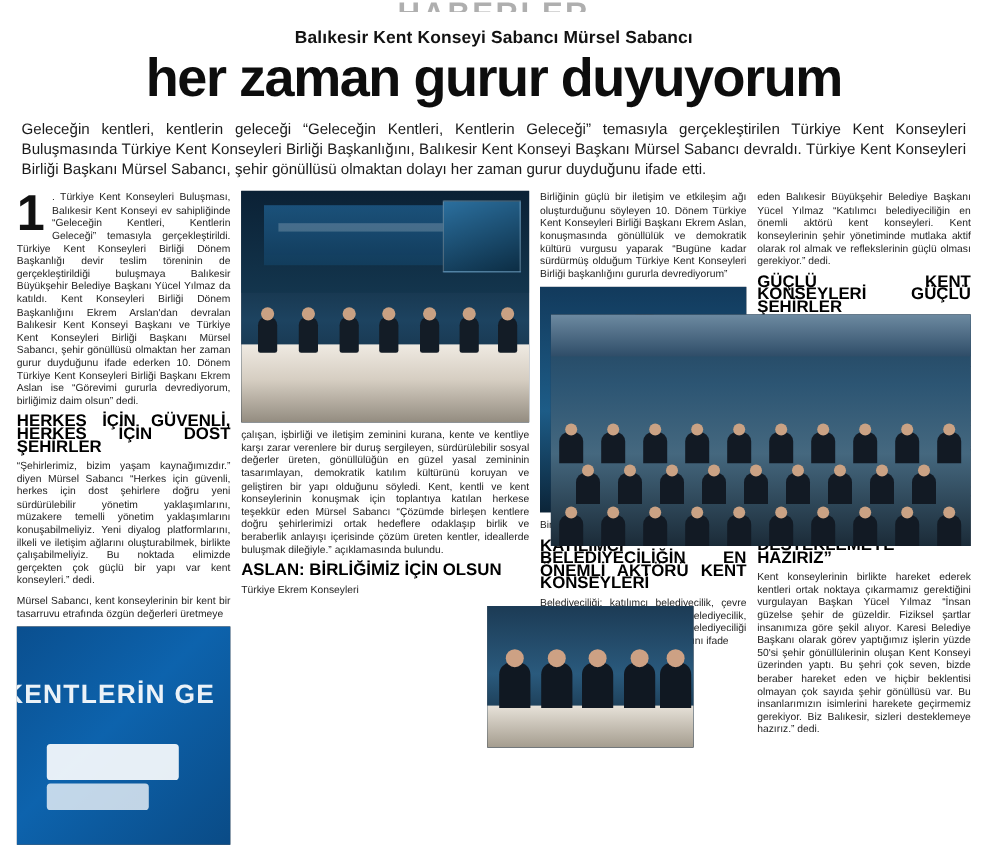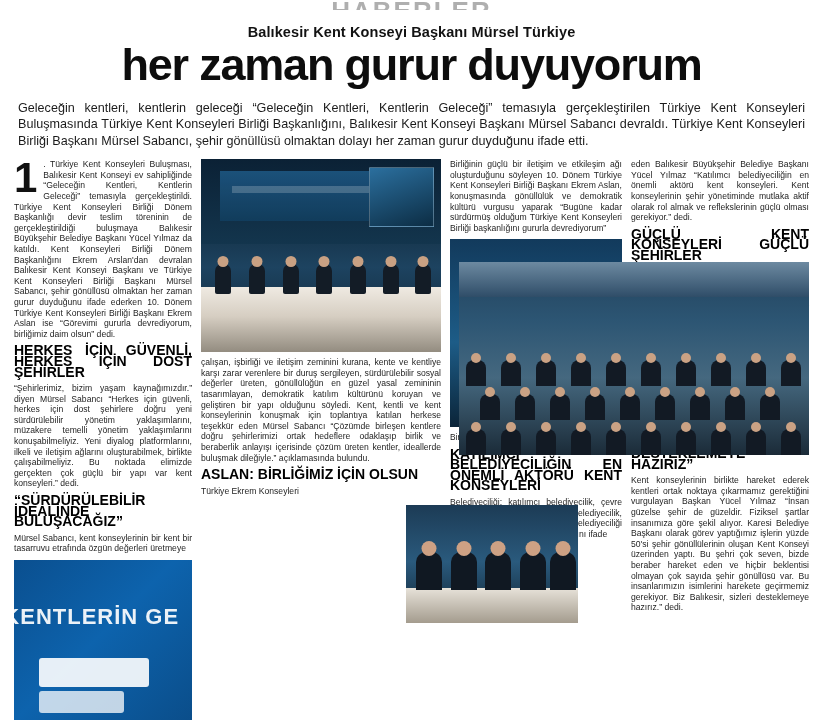--- a/index.html
+++ b/index.html
@@ -274,37 +274,36 @@
 </head>
 <body>
 
 <div class="page">
 
   <div class="masthead">
     <div class="masthead-word">HABERLER</div>
     <div class="masthead-mask"></div>
   </div>
 
-  <div class="kicker">Balıkesir Kent Konseyi Başkanı Mürsel Türkiye</div>
+  <div class="kicker">Balıkesir Kent Konseyi Sabancı Mürsel Sabancı</div>
 
   <div class="headline">
     <span class="l2">her zaman gurur duyuyorum</span>
   </div>
 
   <div class="lede">Geleceğin kentleri, kentlerin geleceği “Geleceğin Kentleri, Kentlerin Geleceği” temasıyla gerçekleştirilen Türkiye Kent Konseyleri Buluşmasında Türkiye Kent Konseyleri Birliği Başkanlığını, Balıkesir Kent Konseyi Başkanı Mürsel Sabancı devraldı. Türkiye Kent Konseyleri Birliği Başkanı Mürsel Sabancı, şehir gönüllüsü olmaktan dolayı her zaman gurur duyduğunu ifade etti.</div>
 
   <div class="body-grid">
 
     <div class="col col1">
       <div class="ctext dropcap-wrap">
         <span class="dropcap">1</span>
         <p>. Türkiye Kent Konseyleri Buluşması, Balıkesir Kent Konseyi ev sahipliğinde “Geleceğin Kentleri, Kentlerin Geleceği” temasıyla gerçekleştirildi. Türkiye Kent Konseyleri Birliği Dönem Başkanlığı devir teslim töreninin de gerçekleştirildiği buluşmaya Balıkesir Büyükşehir Belediye Başkanı Yücel Yılmaz da katıldı. Kent Konseyleri Birliği Dönem Başkanlığını Ekrem Arslan'dan devralan Balıkesir Kent Konseyi Başkanı ve Türkiye Kent Konseyleri Birliği Başkanı Mürsel Sabancı, şehir gönüllüsü olmaktan her zaman gurur duyduğunu ifade ederken 10. Dönem Türkiye Kent Konseyleri Birliği Başkanı Ekrem Aslan ise “Görevimi gururla devrediyorum, birliğimiz daim olsun” dedi.</p>
         <p class="subhead">HERKES İÇİN GÜVENLİ, HERKES İÇİN DOST ŞEHİRLER</p>
         <p>“Şehirlerimiz, bizim yaşam kaynağımızdır.” diyen Mürsel Sabancı “Herkes için güvenli, herkes için dost şehirlere doğru yeni sürdürülebilir yönetim yaklaşımlarını, müzakere temelli yönetim yaklaşımlarını konuşabilmeliyiz. Yeni diyalog platformlarını, ilkeli ve iletişim ağlarını oluşturabilmek, birlikte çalışabilmeliyiz. Bu noktada elimizde gerçekten çok güçlü bir yapı var kent konseyleri.” dedi.</p>
-        <p class="subhead">“SÜRDÜRÜLEBİLİR İDEALİNDE BULUŞACAĞIZ”</p>
         <p>Mürsel Sabancı, kent konseylerinin bir kent bir tasarruvu etrafında özgün değerleri üretmeye</p>
       </div>
 
       <div class="photo photoC">
         <div class="bg"></div>
         <div class="txt">KENTLERİN GE</div>
         <div class="chip"></div>
         <div class="chip2"></div>
       </div>
 

